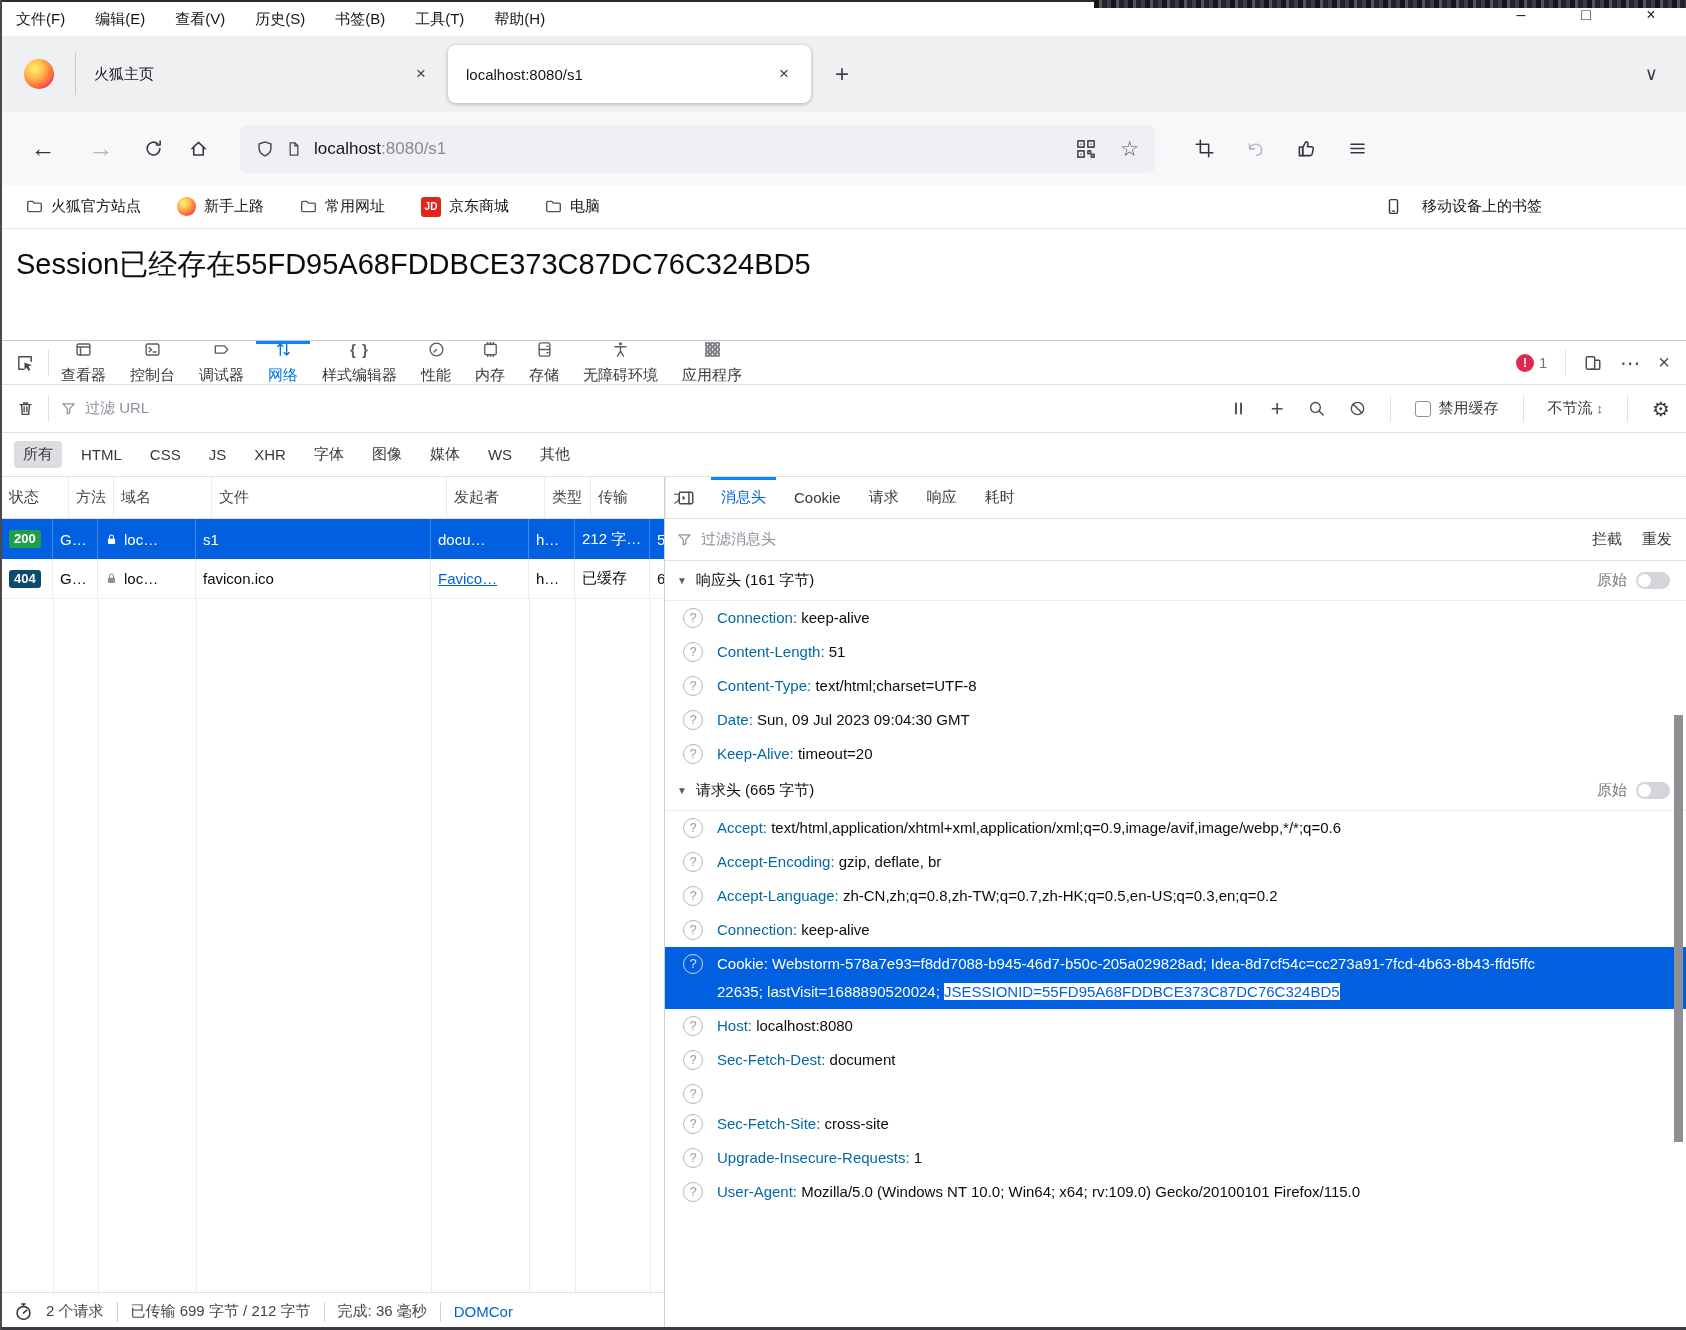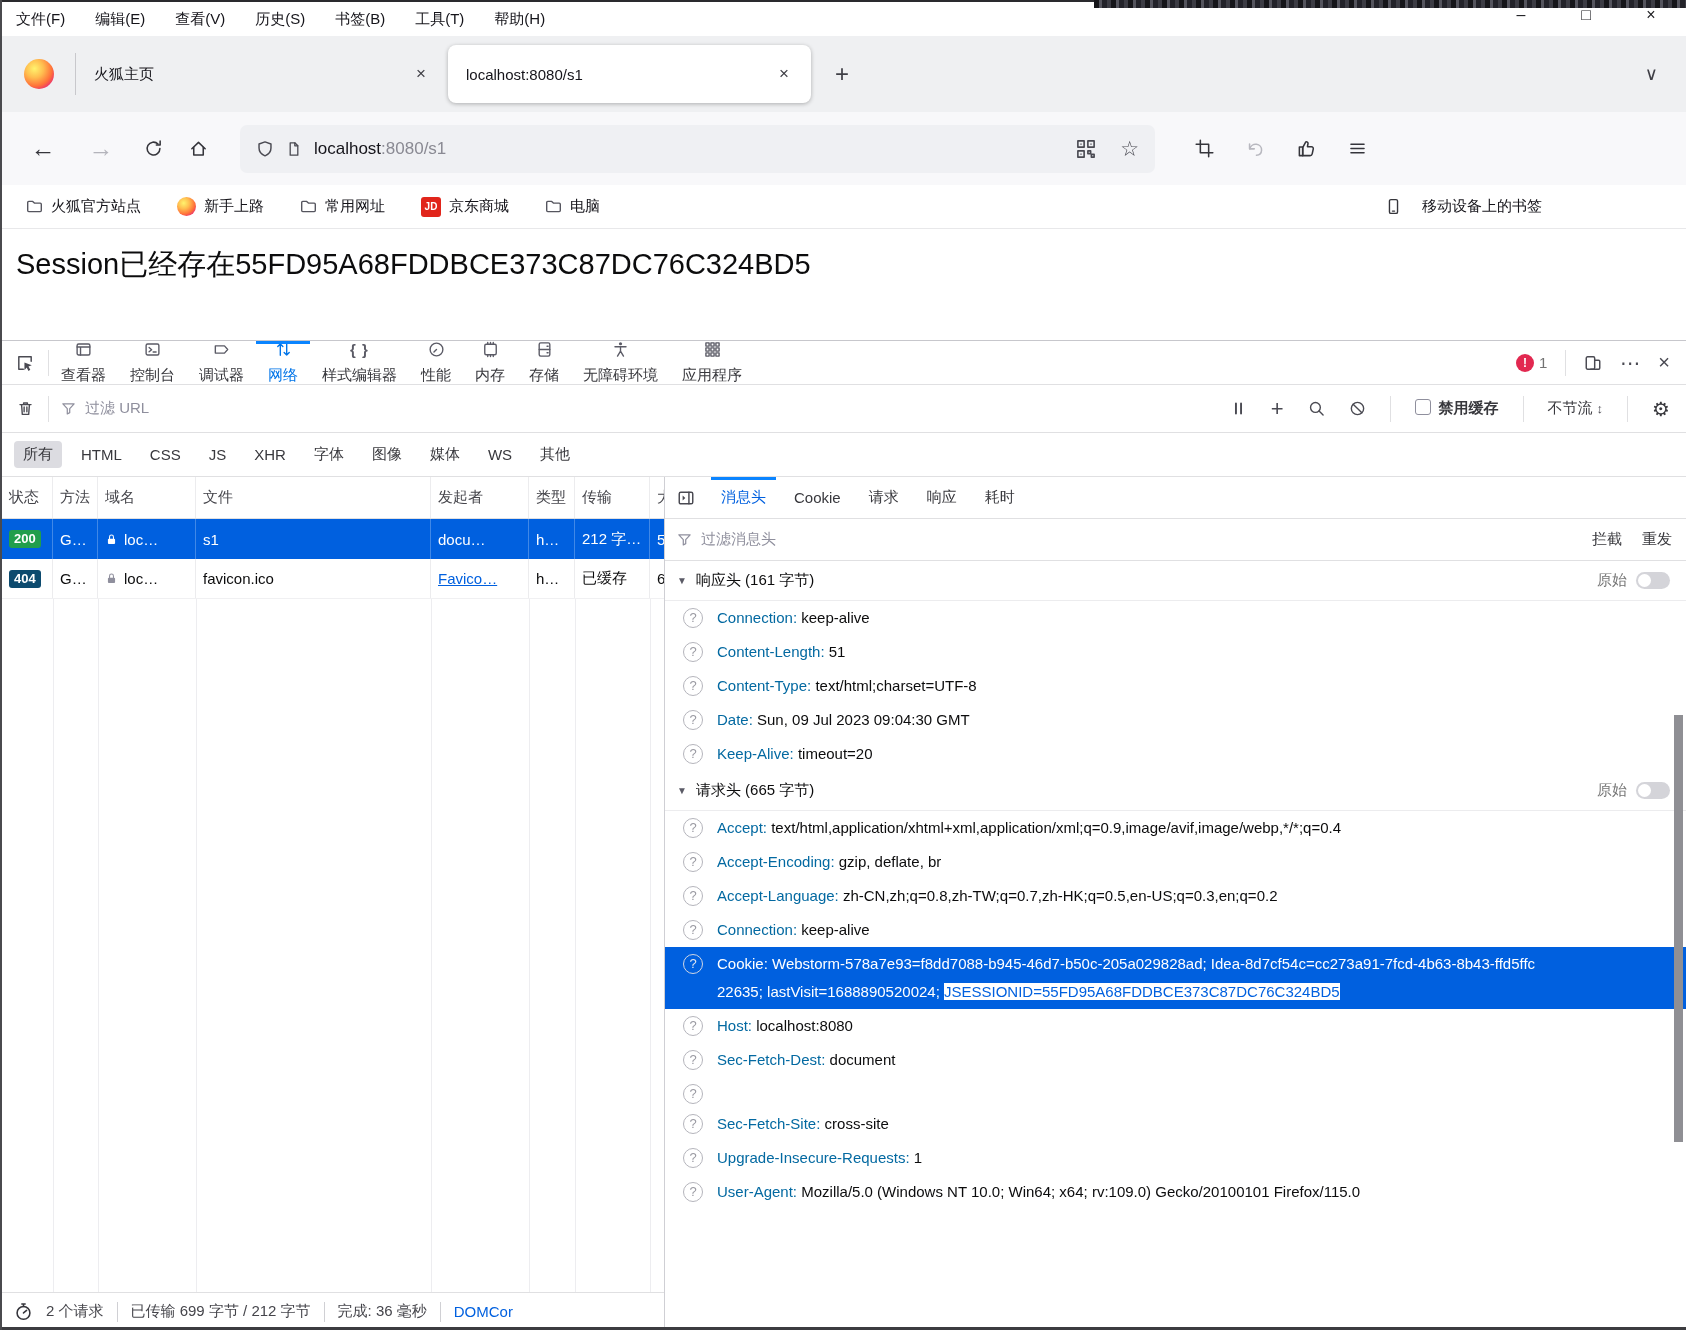--- a/index.html
+++ b/index.html
@@ -90,21 +90,21 @@
   .meatballs, .dt-close { font-size:20px; color:#4a4a52; }
 
   .net-toolbar { height:48px; display:flex; align-items:center; border-bottom:1px solid #e0e0e2; flex:none; }
   .nt-trash { width:46px; height:100%; display:flex; align-items:center; justify-content:center; color:#4a4a52; }
   .nt-trash .icon { width:17px; height:17px; }
   .nt-filter { display:flex; align-items:center; gap:9px; margin-left:12px; color:#8f8f9d; }
   .nt-filter .icon { width:15px; height:15px; }
   .nt-right { margin-left:auto; display:flex; align-items:center; gap:24px; padding-right:16px; color:#4a4a52; }
   .nt-right .icon { width:17px; height:17px; }
   .cbx { width:16px; height:16px; border:1.6px solid #8f8f9d; border-radius:3px; background:#fff; }
-  .cb-wrap { display:flex; align-items:flex-start; gap:8px; color:#38383d;font-weight:bold; }
+  .cb-wrap { display:flex; align-items:center; gap:8px; color:#38383d; }
   .thr-wrap { display:flex; align-items:center; gap:4px; color:#38383d; }
   .updown { font-size:13px; color:#4a4a52; }
   .gear { font-size:20px; color:#38383d; }
 
   .filter-row { height:44px; display:flex; align-items:center; gap:10px; padding-left:12px;
                 border-bottom:1px solid #e0e0e2; color:#38383d; flex:none; }
   .chip { padding:4px 9px; border-radius:4px; }
   .chip.active { background:#dcdce1; }
 
   .dt-body { flex:1; display:flex; min-height:0; position:relative; }
@@ -522,21 +522,21 @@
         <div id="collines">
             <div class="colline" style="left: 51px;"></div>
             <div class="colline" style="left: 96px;"></div>
             <div class="colline" style="left: 194px;"></div>
             <div class="colline" style="left: 429px;"></div>
             <div class="colline" style="left: 527px;"></div>
             <div class="colline" style="left: 573px;"></div>
             <div class="colline" style="left: 648px;"></div>
           </div>
         <div class="req-header" id="cols">
-            <div class="th" style="width: 51px;">状态</div>
+            <div class="th" style="width: 67px;">状态</div>
             <div class="th" style="width: 45px;">方法</div>
             <div class="th" style="width: 98px;">域名</div>
             <div class="th" style="width: 235px;">文件</div>
             <div class="th" style="width: 98px;">发起者</div>
             <div class="th" style="width: 46px;">类型</div>
             <div class="th" style="width: 75px;">传输</div>
             <div class="th" style="flex: 1 1 0%; border-right: none;">大小</div>
           </div>
         <div class="rows" id="rows">
             <div class="row selected">
@@ -666,21 +666,21 @@
             <div class="sec">
               <span class="tri">▼</span>
               <span class="sec-title">请求头 (665 字节)</span>
               <span class="raw-wrap">
                 <span class="raw-label">原始</span>
                 <span class="tgl"></span>
               </span>
             </div>
             <div class="hrow">
               <span class="qmark">?</span>
-              <div class="htext"><span class="hname">Accept:</span><span class="hval"> text/html,application/xhtml+xml,application/xml;q=0.9,image/avif,image/webp,*/*;q=0.4</span></div>
+              <div class="htext"><span class="hname">Accept:</span><span class="hval"> text/html,application/xhtml+xml,application/xml;q=0.9,image/avif,image/webp,*/*;q=0.6</span></div>
             </div>
             <div class="hrow">
               <span class="qmark">?</span>
               <div class="htext"><span class="hname">Accept-Encoding:</span><span class="hval"> gzip, deflate, br</span></div>
             </div>
             <div class="hrow">
               <span class="qmark">?</span>
               <div class="htext"><span class="hname">Accept-Language:</span><span class="hval"> zh-CN,zh;q=0.8,zh-TW;q=0.7,zh-HK;q=0.5,en-US;q=0.3,en;q=0.2</span></div>
             </div>
             <div class="hrow">

